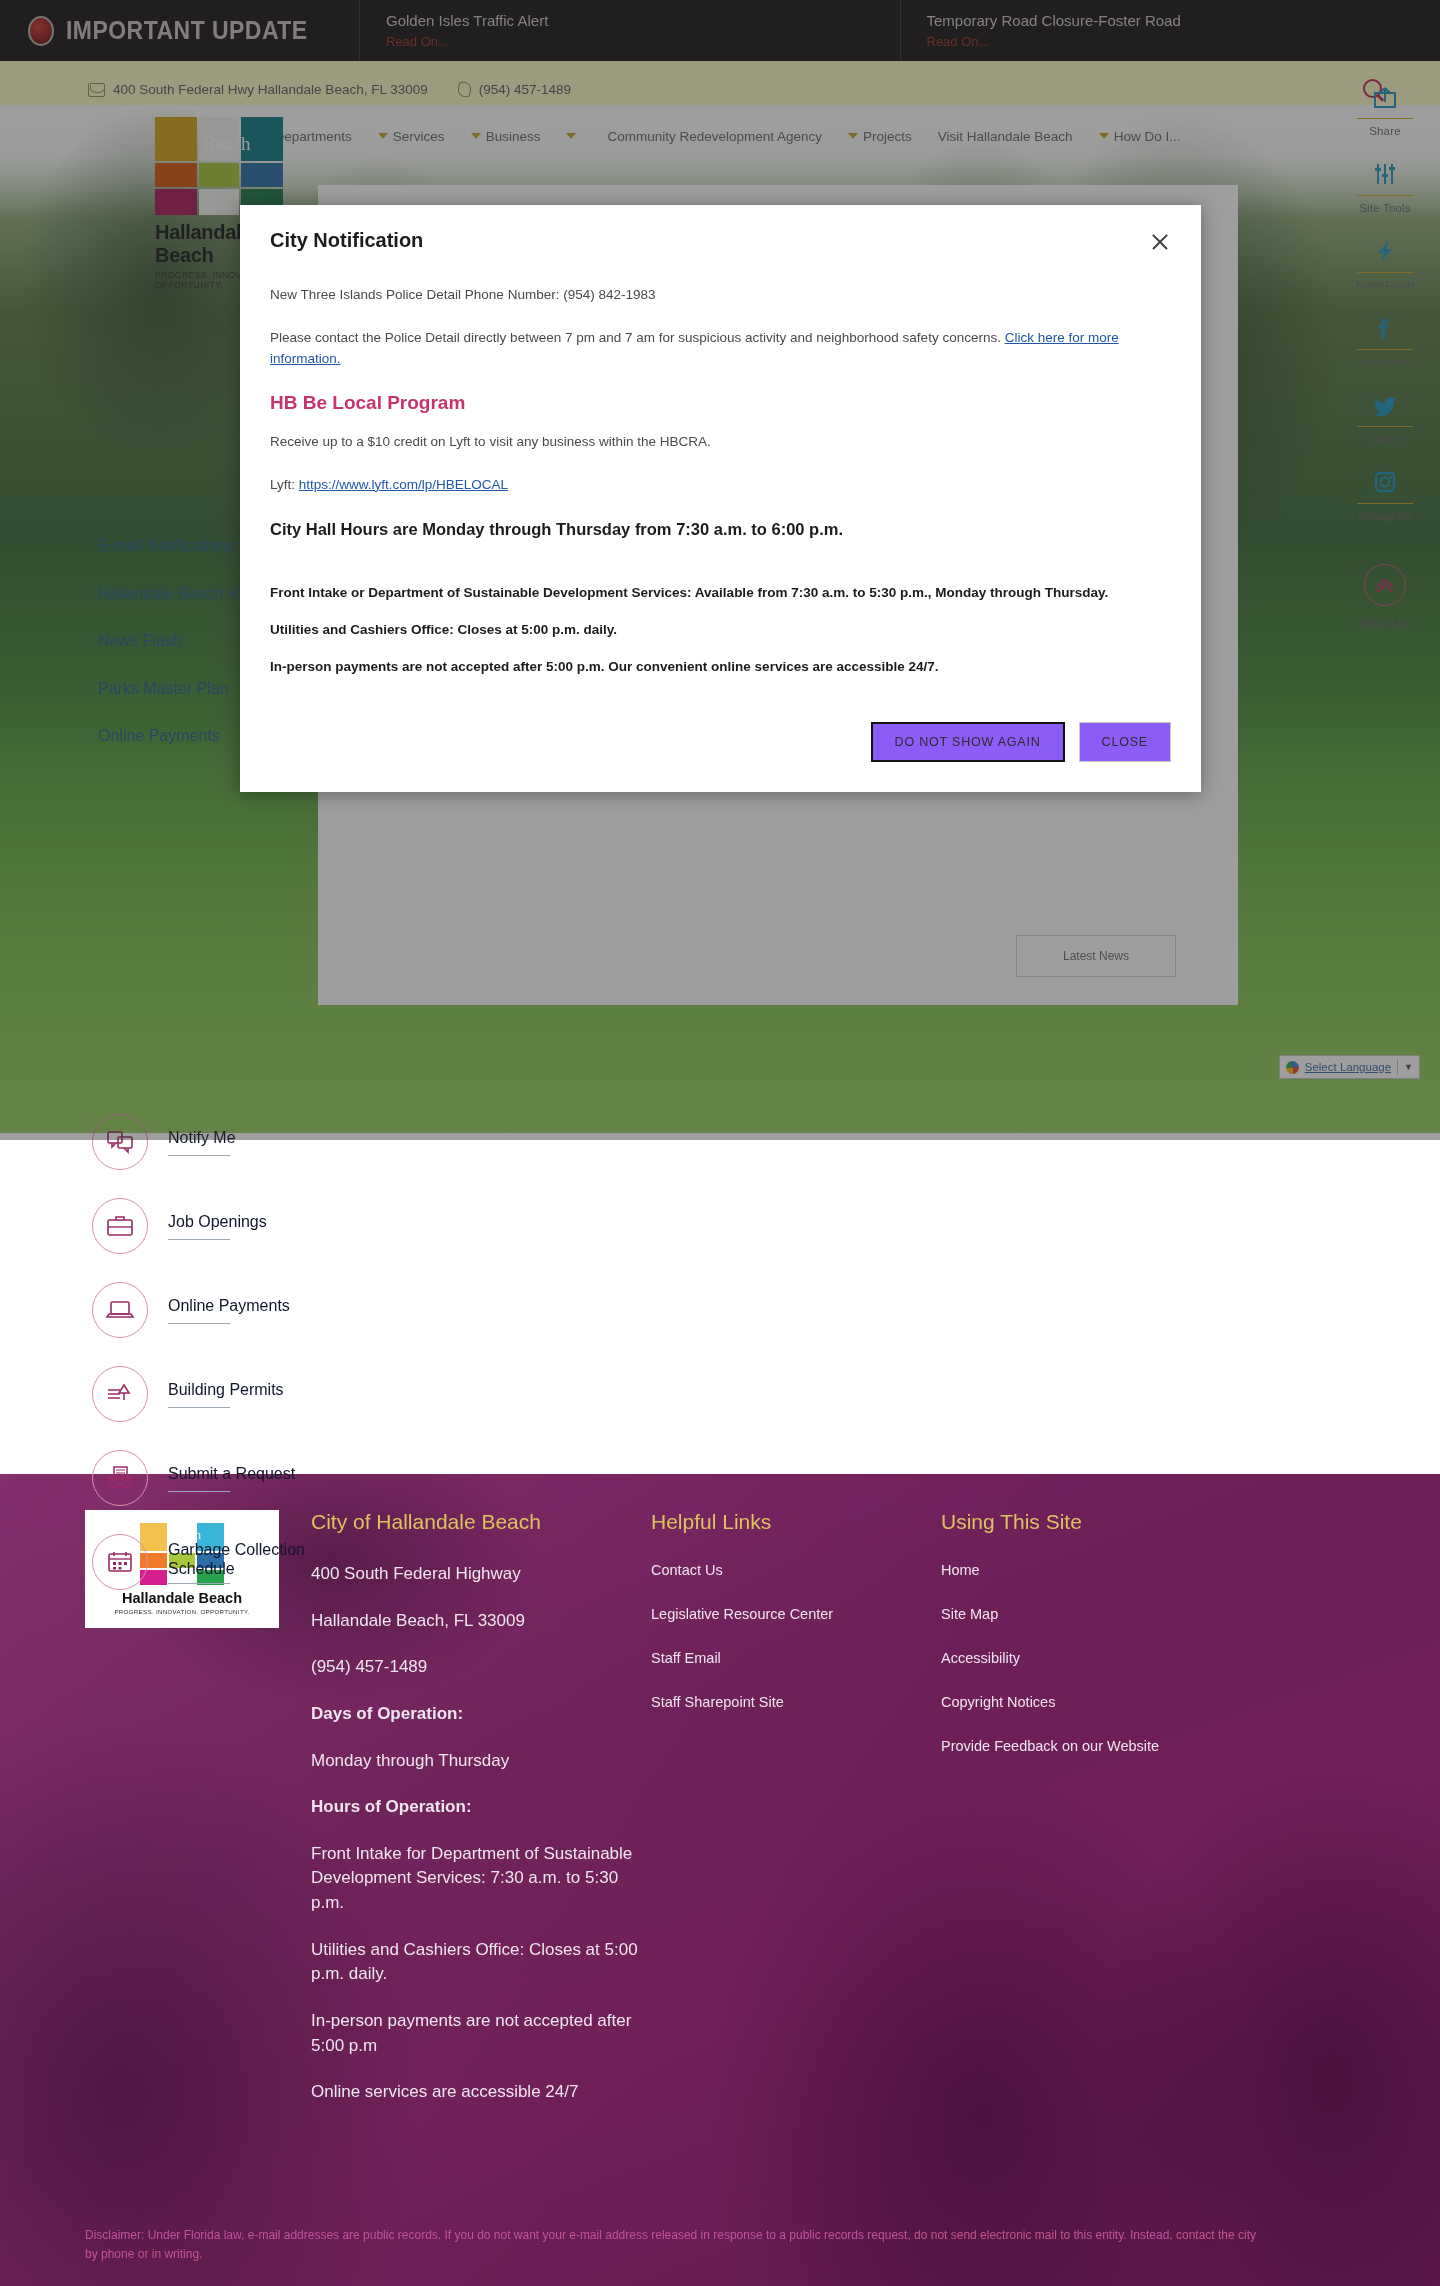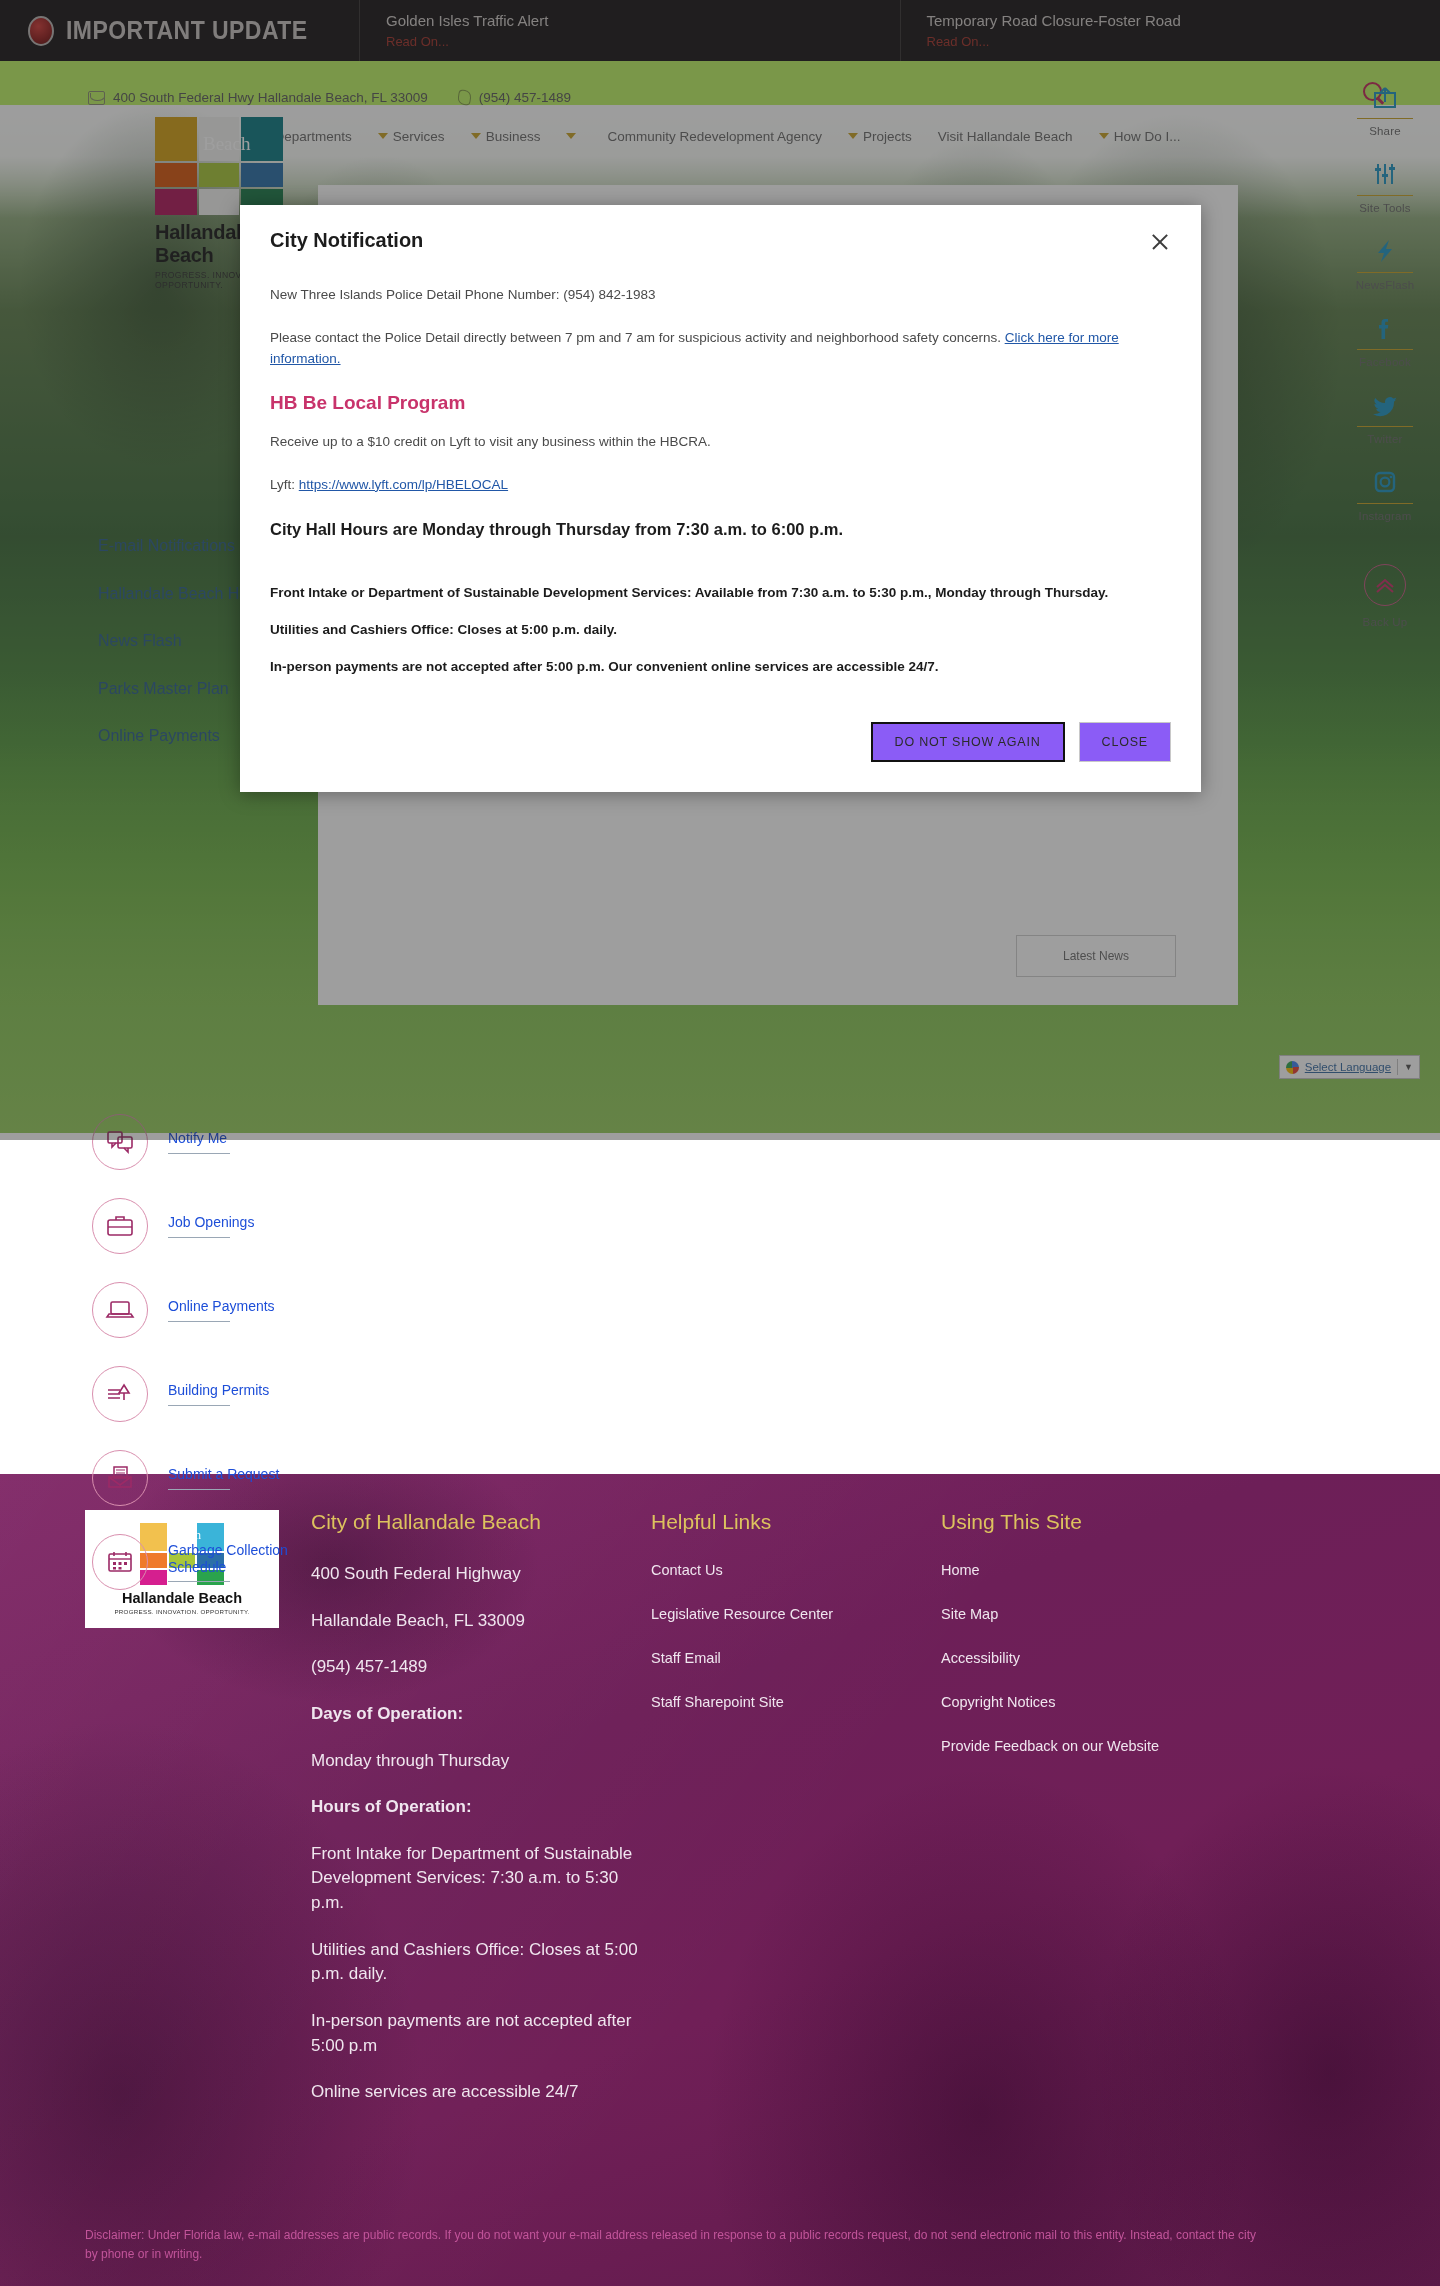--- a/index.html
+++ b/index.html
@@ -34,21 +34,21 @@
     flex: 1 1 0; padding: 10px 26px; border-right: 1px solid #3a3536;
     display: flex; flex-direction: column; justify-content: center; gap: 4px;
   }
   .alert-item:last-child { border-right: none; }
   .alert-title { color: #cfcac8; font-size: 15px; line-height: 1.25; }
   .alert-read { color: #a3332b; font-size: 13px; }
 
   
   .util-row {
     position: absolute; top: 61px; left: 0; width: 1440px; height: 44px;
-    background: #bef264; display: flex; align-items: flex-end;
+    background: #fef9c3; display: flex; align-items: center;
     padding: 13px 28px 0 88px; z-index: 30;
   }
   .util-item { display: flex; align-items: center; gap: 8px; color: #5d5d5d; font-size: 13.5px; }
   .util-item + .util-item { margin-left: 30px; }
   .util-icon { width: 17px; height: 14px; display: inline-block; position: relative; }
   .ic-mail { border: 1.4px solid #8a8f72; border-radius: 2px; }
   .ic-mail:after {
     content:""; position:absolute; left:1px; top:1px; width: 12.5px; height: 7px;
     border-left: 1.4px solid #8a8f72; border-right: 1.4px solid #8a8f72;
     transform: rotate(0deg) skewX(0deg);
@@ -175,21 +175,21 @@
     position: absolute; left: 0; top: 1100px; width: 1440px; padding: 0 0 40px 92px;
     display: flex; flex-direction: column; gap: 0; z-index: 6;
   }
   .tile { display: flex; align-items: center; gap: 20px; height: 84px; }
   .tile-circle {
     width: 56px; height: 56px; border-radius: 50%; border: 1.4px solid #d98fae;
     display: flex; align-items: center; justify-content: center; flex: 0 0 auto; background: transparent;
   }
   .tile-circle svg { display: block; }
   .tile-txt { display: flex; flex-direction: column; gap: 7px; }
-  .tile-label { color: #1d4ed8; font-size: 14px; line-height: 1.2; }
+  .tile-label { color: #0f172a; font-size: 16px; line-height: 1.2; }
   .tile-rule { width: 62px; height: 1px; background: #9aa7b5; }
 
   
   .footer {
     position: absolute; left: 0; top: 1474px; width: 1440px; height: 812px;
     background:
       linear-gradient(125deg, rgba(255,255,255,0.05) 0%, rgba(255,255,255,0) 55%),
       radial-gradient(ellipse 300px 200px at 330px 90px, rgba(40,5,35,0.45), transparent 70%),
       radial-gradient(ellipse 420px 520px at 120px 620px, rgba(40,5,35,0.5), transparent 72%),
       radial-gradient(ellipse 380px 480px at 980px 640px, rgba(40,5,35,0.45), transparent 72%),

